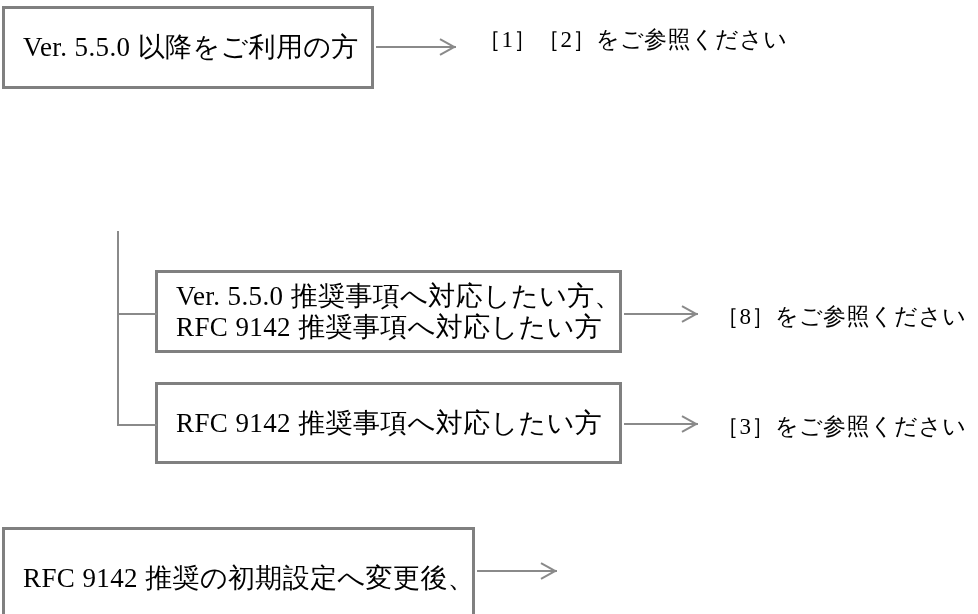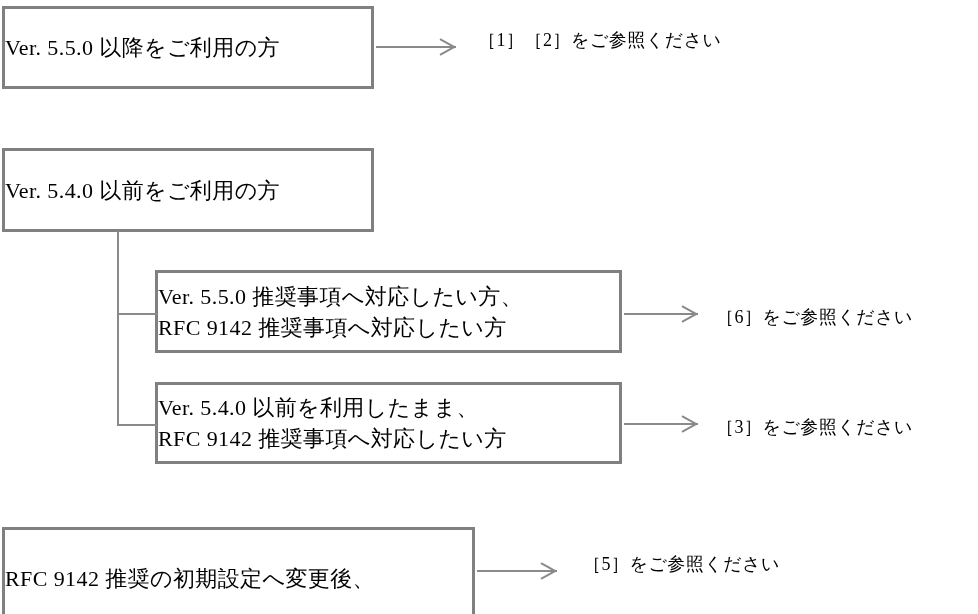--- a/index.html
+++ b/index.html
@@ -22,23 +22,24 @@
   .node {
     position: absolute;
     box-sizing: border-box;
     border: 3px solid #808080;
     background: #ffffff;
     display: flex;
     flex-direction: column;
     justify-content: center;
   }
   .node .line {
-    font-size: 22px;
+    font-size: 27px;
     line-height: 31px;
     white-space: pre;
+    padding-left: 18px;
     letter-spacing: 0.4px;
   }
 
   #node-1 { left: 2px;   top: 6px;   width: 372px; height: 83px; }
   #node-2 { left: 2px;   top: 148px; width: 372px; height: 84px; }
   #node-3 { left: 155px; top: 270px; width: 467px; height: 83px; }
   #node-4 { left: 155px; top: 382px; width: 467px; height: 82px; }
   #node-5 { left: 2px;   top: 527px; width: 473px; height: 102px; }
 
   
@@ -101,50 +102,46 @@
   #arrow-4 .shaft { width: 74px; }
   #arrow-4 .head  { left: 72px; }
 
   #arrow-5 { left: 477px; top: 562px; width: 96px; }
   #arrow-5 .shaft { width: 80px; }
   #arrow-5 .head  { left: 78px; }
 
   
   .ref {
     position: absolute;
-    font-size: 18px;
+    font-size: 23px;
     line-height: 28px;
     white-space: pre;
     letter-spacing: 0.5px;
   }
   #ref-1 { left: 478px; top: 26px; }
   #ref-3 { left: 716px; top: 303px; }
   #ref-4 { left: 716px; top: 413px; }
   #ref-5 { left: 583px; top: 550px; }
 </style>
 </head>
 <body>
 
 <div id="canvas">
 
   <div class="node" id="node-1">
     <div class="line">Ver. 5.5.0 以降をご利用の方</div>
   </div>
 
-  <div class="node" id="node-2">
-    <div class="line">Ver. 5.4.0 以前をご利用の方</div>
-  </div>
 
   <div class="node" id="node-3">
     <div class="line">Ver. 5.5.0 推奨事項へ対応したい方、</div>
     <div class="line">RFC 9142 推奨事項へ対応したい方</div>
   </div>
 
   <div class="node" id="node-4">
-    <div class="line">Ver. 5.4.0 以前を利用したまま、</div>
     <div class="line">RFC 9142 推奨事項へ対応したい方</div>
   </div>
 
   <div class="node" id="node-5">
     <div class="line">RFC 9142 推奨の初期設定へ変更後、</div>
   </div>
 
   <div class="vline" id="trunk"></div>
   <div class="hline" id="branch-3"></div>
   <div class="hline" id="branch-4"></div>
@@ -160,17 +157,16 @@
   <div class="arrow" id="arrow-4">
     <div class="shaft"></div>
     <div class="head"></div>
   </div>
   <div class="arrow" id="arrow-5">
     <div class="shaft"></div>
     <div class="head"></div>
   </div>
 
   <div class="ref" id="ref-1">［1］［2］をご参照ください</div>
-  <div class="ref" id="ref-3">［6］をご参照ください</div>
+  <div class="ref" id="ref-3">［8］をご参照ください</div>
   <div class="ref" id="ref-4">［3］をご参照ください</div>
-  <div class="ref" id="ref-5">［5］をご参照ください</div>
 
 </div>
 
 </body></html>

